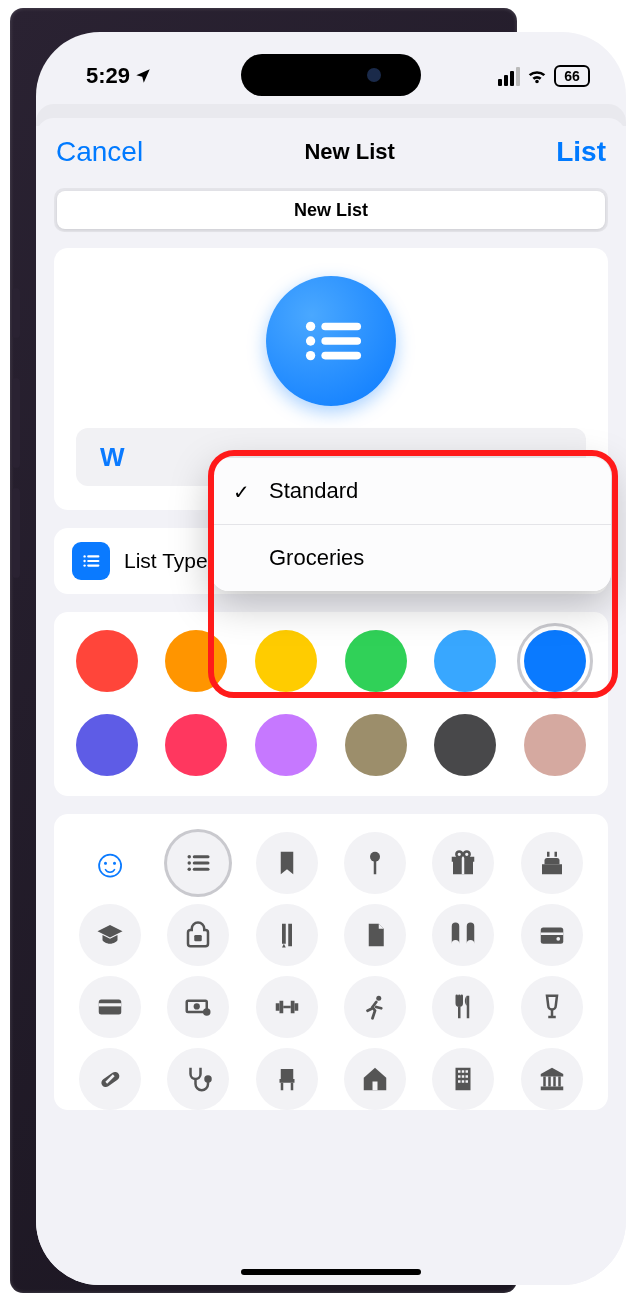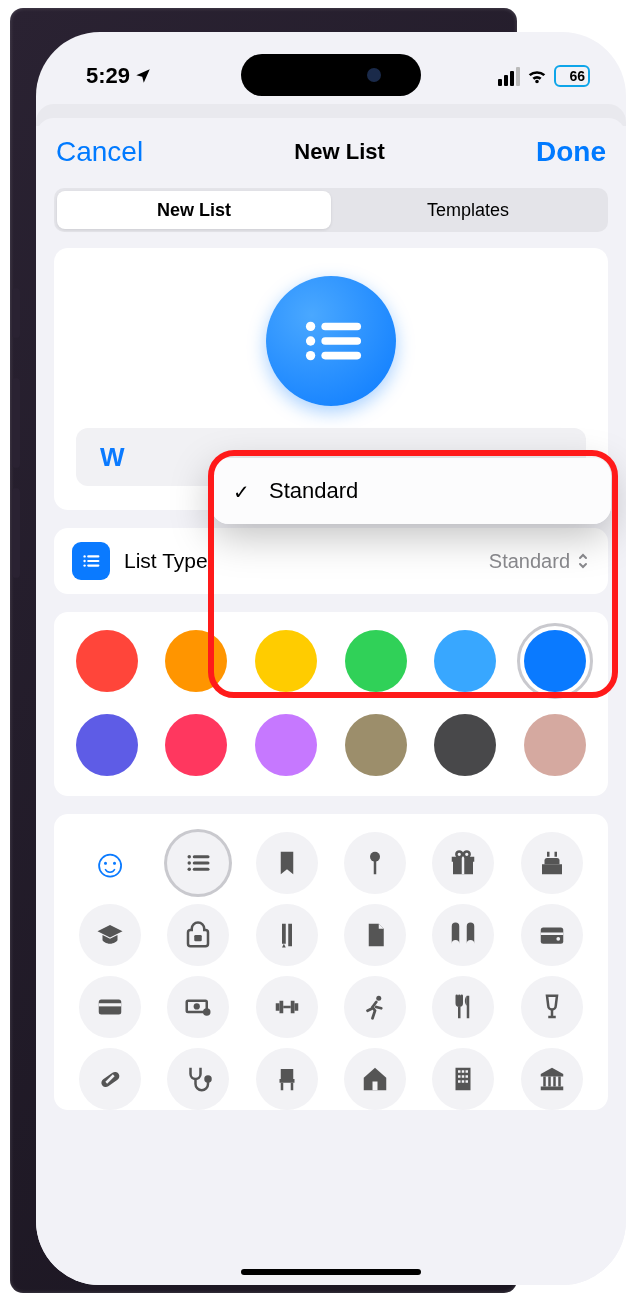--- a/index.html
+++ b/index.html
@@ -46,21 +46,21 @@
     font-weight: 600; color: #000;
   }
   .sb-left{display:flex;align-items:center;gap:4px;font-size:22px;}
   .sb-right{display:flex;align-items:center;gap:6px;}
   .cell-bars{display:flex;align-items:flex-end;gap:2px;}
   .cell-bars span{width:4px;background:#000;border-radius:1px;}
   .cell-bars span:nth-child(1){height:7px;}
   .cell-bars span:nth-child(2){height:11px;}
   .cell-bars span:nth-child(3){height:15px;}
   .cell-bars span:nth-child(4){height:19px;background:#bbb;}
-  .batt{border:2px solid #0ea5e9;border-radius:6px;padding:1px 3px;font-size:14px;font-weight:700;min-width:36px;text-align:right;}
+  .batt{border:2px solid #000000;border-radius:6px;padding:1px 3px;font-size:14px;font-weight:700;min-width:36px;text-align:center;}
 
   .sheet-bg {
     position:absolute; top:72px; left:0; right:0; height:22px;
     background:#e9e9ee; border-radius:18px 18px 0 0;
   }
   .sheet {
     position:absolute; top:86px; left:0; right:0; bottom:0;
     background:#f2f2f7; border-radius:18px 18px 0 0;
     padding: 0 0 0 0;
   }
@@ -160,26 +160,25 @@
       </div>
     </div>
     <div class="notch"></div>
 
     <div class="sheet-bg"></div>
     <div class="sheet">
 
       <div class="nav-bar">
         <span class="nav-btn">Cancel</span>
         <span class="nav-title">New List</span>
-        <span class="nav-btn done">Done</span>
+        <span class="nav-btn done">List</span>
       </div>
 
       <div class="seg">
         <div class="seg-item active">New List</div>
-        <div class="seg-item">Templates</div>
       </div>
 
       <div class="card hero">
         <div class="big-icon">
           <svg viewBox="0 0 24 24" fill="none" stroke="#fff" stroke-width="2.6" stroke-linecap="round">
             <circle cx="5" cy="7" r="1.6" fill="#fff" stroke="none"></circle>
               <line x1="10" y1="7" x2="21" y2="7"></line>
             <circle cx="5" cy="12" r="1.6" fill="#fff" stroke="none"></circle>
               <line x1="10" y1="12" x2="21" y2="12"></line>
             <circle cx="5" cy="17" r="1.6" fill="#fff" stroke="none"></circle>
@@ -401,19 +400,22 @@
               </svg>
             </div>
           </div>
       </div>
 
       <div class="popup">
         <div class="opt">
           <span class="chk">✓</span>
           <span>Standard</span>
         </div>
+        <div class="opt">
+          <span>Groceries</span>
+        </div>
       </div>
       <div class="highlight"></div>
 
       <div class="home-ind"></div>
     </div>
   </div>
 </div>
 
 </body></html>

